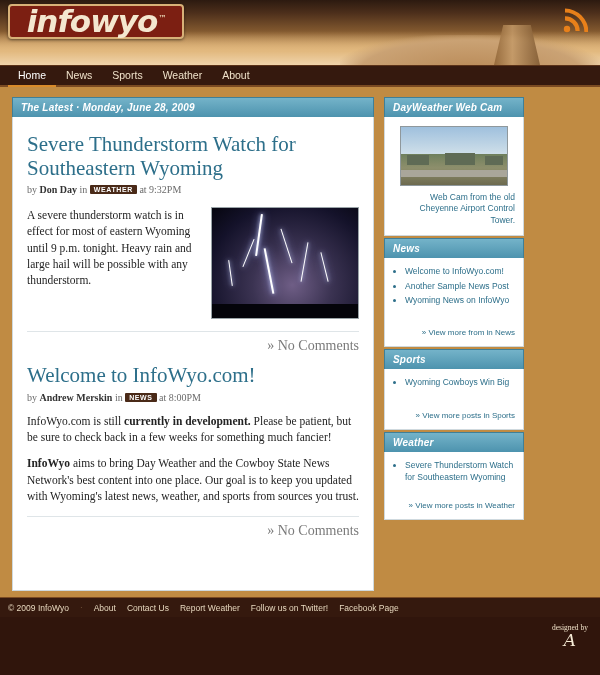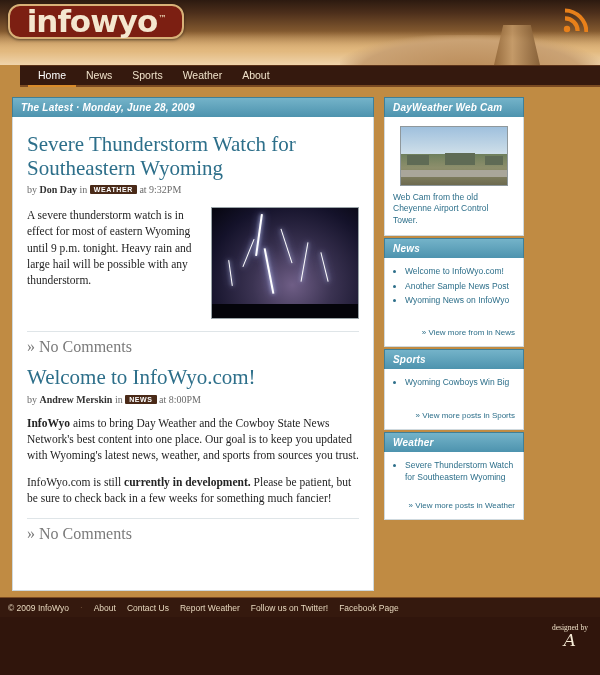--- a/index.html
+++ b/index.html
@@ -35,23 +35,24 @@
     position: absolute; bottom: 0; right: 60px; width: 46px; height: 40px;
     background: linear-gradient(to right, #8e6335, #c49a68 40%, #7d5730);
     clip-path: polygon(20% 0, 80% 0, 100% 100%, 0 100%);
     opacity: .85;
   }
   .logo {
     position: absolute; left: 8px; top: 4px;
     width: 176px; height: 35px;
     background: #7c1f12;
     border: 2px solid #d8b178;
-    border-radius: 12px;
+    border-radius: 4px;
     display: flex; align-items: center; justify-content: center;
     box-shadow: 0 1px 3px rgba(0,0,0,.5);
+    font-style: italic;
   }
   .logo .logotext {
     font-family: "DejaVu Sans", sans-serif;
     font-weight: bold;
     font-size: 31px;
     letter-spacing: -1px;
     color: #f4e7cf;
     line-height: 1;
     position: relative;
   }
@@ -65,21 +66,20 @@
 
   
   .navbar {
     height: 22px;
     background: #35190e;
     border-top: 1px solid #5b3218;
     border-bottom: 2px solid #7a4a22;
     display: flex; align-items: center;
     padding-left: 8px;
     gap: 0px;
-    margin-left: 20px;
   }
   .navbar a {
     font-family: "Liberation Sans", sans-serif;
     font-size: 10.5px;
     color: #f0e2ca;
     text-decoration: none;
     padding: 3px 10px 4px 10px;
     display: inline-block;
   }
   .navbar a.active {
@@ -174,22 +174,23 @@
     background: #04040a;
   }
   .lightning .bolt {
     position: absolute;
     background: #ffffff;
     box-shadow: 0 0 4px #cfd6ff, 0 0 9px #9aa8ff;
   }
 
   .divider { border-top: 1px solid #dfe5e8; margin: 12px 0 0 0; }
   .nocomments {
+    text-align: right;
     font-family: "Liberation Serif", serif;
-    font-size: 16px;
+    font-size: 14px;
     color: #7a7a7a;
     padding: 6px 0 2px 0;
   }
   .nocomments a { color: #7a7a7a; text-decoration: none; }
 
   
   .side-block { margin-bottom: 2px; }
   .side-body {
     background: #ffffff;
     border: 1px solid #cfd9de;
@@ -206,21 +207,21 @@
   .webcam-shot .cam-sky { position:absolute; left:0; right:0; top:0; height:46%;
     background: linear-gradient(to bottom, #9fc0dd, #cfdfe9); }
   .webcam-shot .cam-ground { position:absolute; left:0; right:0; bottom:0; height:54%;
     background: linear-gradient(to bottom, #6e7f5c, #8e8f6c 45%, #6d6a4f); }
   .webcam-shot .cam-road { position:absolute; left:0; right:0; bottom:8px; height:7px; background:#a9a69a; }
   .webcam-shot .cam-bld { position:absolute; background:#5f6b55; }
   .webcam-caption {
     font-family: "Liberation Sans", sans-serif;
     font-size: 8.5px;
     color: #2d6f8a;
-    text-align: left;
+    text-align: right;
     line-height: 1.35;
   }
   ul.side-list {
     margin: 0; padding: 0 0 0 12px;
     list-style: disc;
   }
   ul.side-list li {
     font-family: "Liberation Sans", sans-serif;
     font-size: 8.5px;
     color: #2d6f8a;
@@ -353,24 +354,24 @@
             <div class="byline">
               <span>by</span>
               <b>Andrew Merskin</b>
               <span>in</span>
               <span class="cat-tag">NEWS</span>
               <span>at</span>
               <span>8:00PM</span>
             </div>
             <div class="art-text">
               <p>
-                <b style="font-family:'Liberation Serif',serif;">InfoWyo</b><span> aims to bring Day Weather and the Cowboy State News Network's best content into one place. Our goal is to keep you updated with Wyoming's latest news, weather, and sports from sources you trust.</span>
+                <span>InfoWyo.com is still </span><b>currently in development.</b><span>  Please be patient, but be sure to check back in a few weeks for something much fancier!</span>
               </p>
               <p>
-                <span>InfoWyo.com is still </span><b>currently in development.</b><span>  Please be patient, but be sure to check back in a few weeks for something much fancier!</span>
+                <b style="font-family:'Liberation Serif',serif;">InfoWyo</b><span> aims to bring Day Weather and the Cowboy State News Network's best content into one place. Our goal is to keep you updated with Wyoming's latest news, weather, and sports from sources you trust.</span>
               </p>
             </div>
             <div class="divider"></div>
             <div class="nocomments">
               <a>» No Comments</a>
             </div>
           </div>
 
         </div>
       </div>

